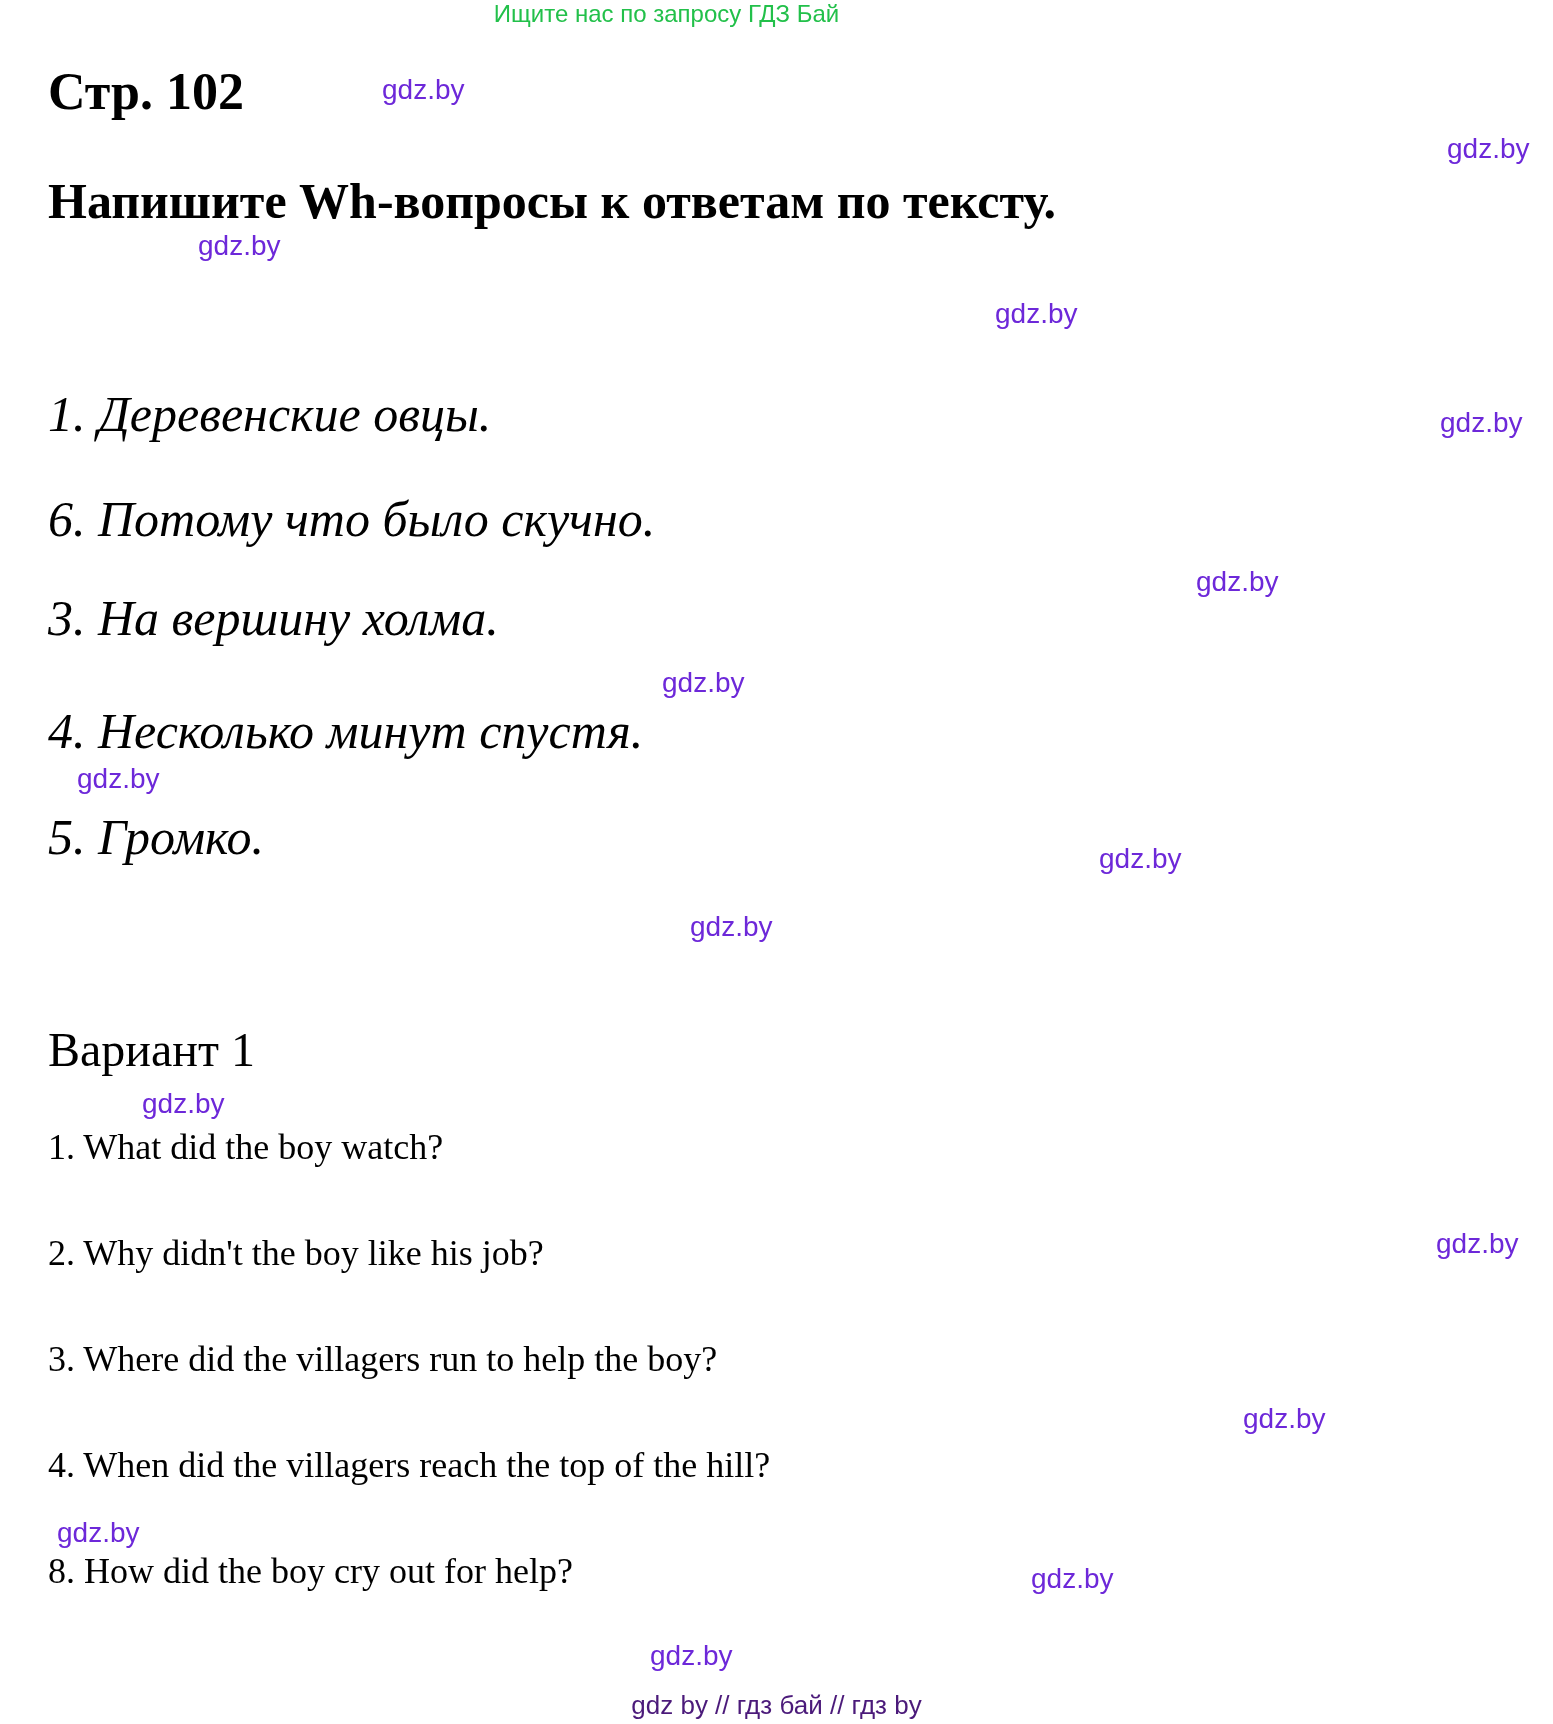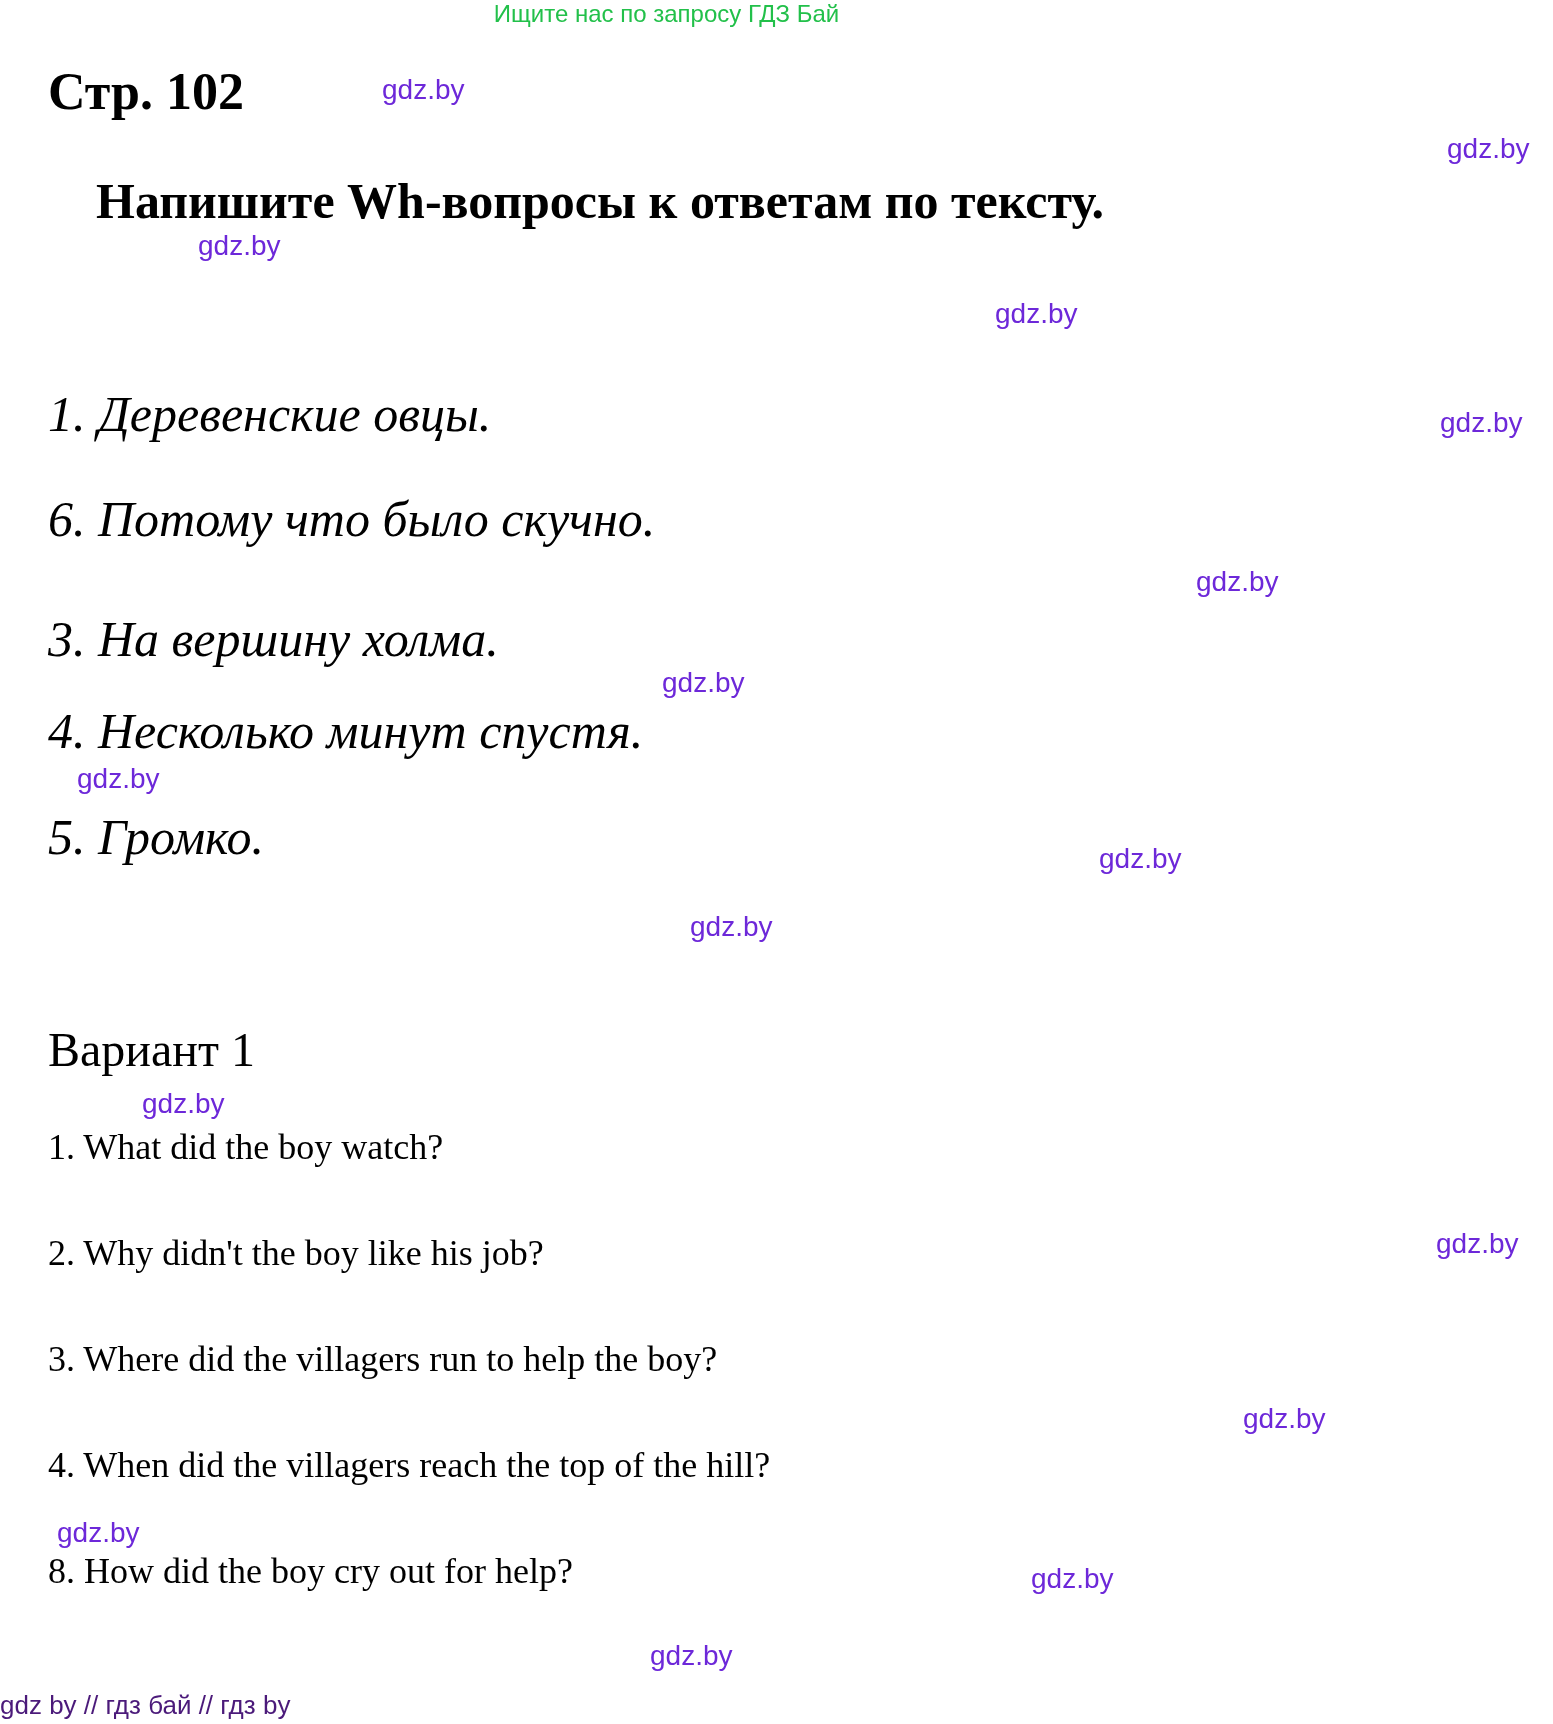--- a/index.html
+++ b/index.html
@@ -1,37 +1,37 @@
 <!DOCTYPE html>
 <html><head>
 <meta charset="utf-8">
 <style>
   html, body { margin:0; padding:0; background:#ffffff; }
   body { width:1553px; height:1724px; position:relative; overflow:hidden; font-family:"Liberation Serif", serif; color:#000; }
   .abs { position:absolute; white-space:nowrap; }
   .top-banner { left:0; width:1333px; top:0; text-align:center; font-family:"Liberation Sans", sans-serif; font-size:24px; color:#22c04a; }
   .page-title { left:48px; top:62px; font-size:52px; font-weight:bold; }
-  .task-title { left:48px; top:172px; font-size:50px; font-weight:bold;margin-left:48px; }
+  .task-title { left:48px; top:172px; font-size:50px; font-weight:bold; }
   .answer { left:48px; font-size:50px; font-style:italic; }
   .variant-title { left:48px; top:1022px; font-size:48px; font-weight:normal; }
   .question { left:48px; font-size:36px; }
   .wm { font-family:"Liberation Sans", sans-serif; font-size:28px; color:#6d28d9; }
-  .footer { left:0; width:1553px; top:1690px; text-align:left; font-family:"Liberation Sans", sans-serif; font-size:26px; color:#4b1a7a; }
+  .footer { left:0; width:1553px; top:1690px; text-align:center; font-family:"Liberation Sans", sans-serif; font-size:26px; color:#4b1a7a; }
 </style>
 </head>
 <body>
 
 <div class="abs top-banner">Ищите нас по запросу ГДЗ Бай</div>
 
 <div class="abs page-title">Стр. 102</div>
 <div class="abs task-title">Напишите Wh-вопросы к ответам по тексту.</div>
 
 <div class="abs answer" style="top:385px">1. Деревенские овцы.</div>
 <div class="abs answer" style="top:490px">6. Потому что было скучно.</div>
-<div class="abs answer" style="top:610px">3. На вершину холма.</div>
+<div class="abs answer" style="top:589px">3. На вершину холма.</div>
 <div class="abs answer" style="top:702px">4. Несколько минут спустя.</div>
 <div class="abs answer" style="top:808px">5. Громко.</div>
 
 <div class="abs variant-title">Вариант 1</div>
 
 <div class="abs question" style="top:1126px">1. What did the boy watch?</div>
 <div class="abs question" style="top:1232px">2. Why didn't the boy like his job?</div>
 <div class="abs question" style="top:1338px">3. Where did the villagers run to help the boy?</div>
 <div class="abs question" style="top:1444px">4. When did the villagers reach the top of the hill?</div>
 <div class="abs question" style="top:1550px">8. How did the boy cry out for help?</div>

